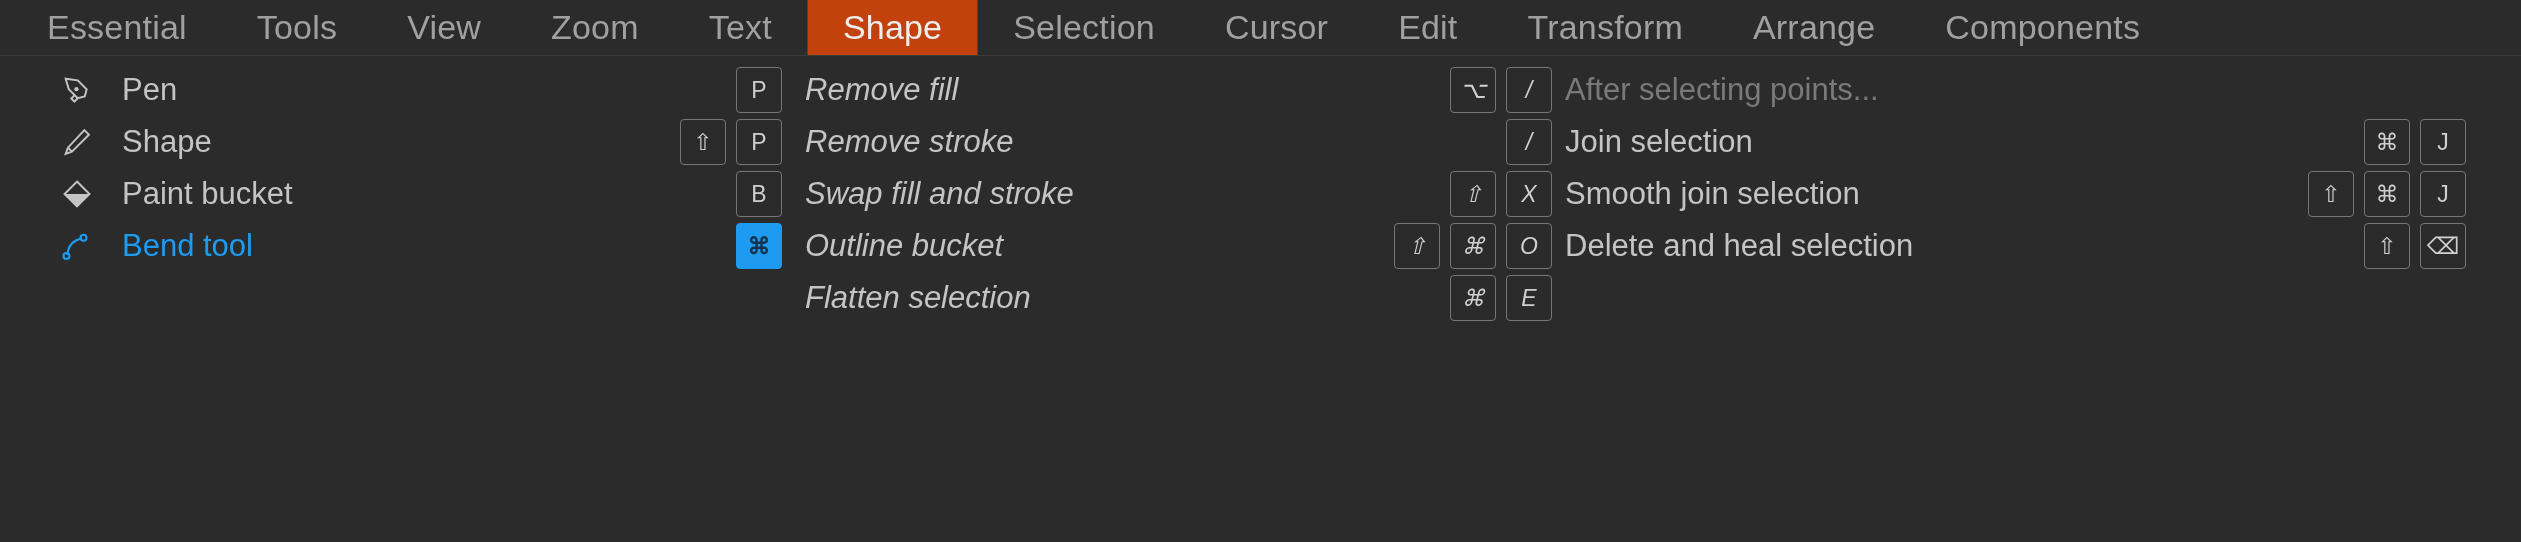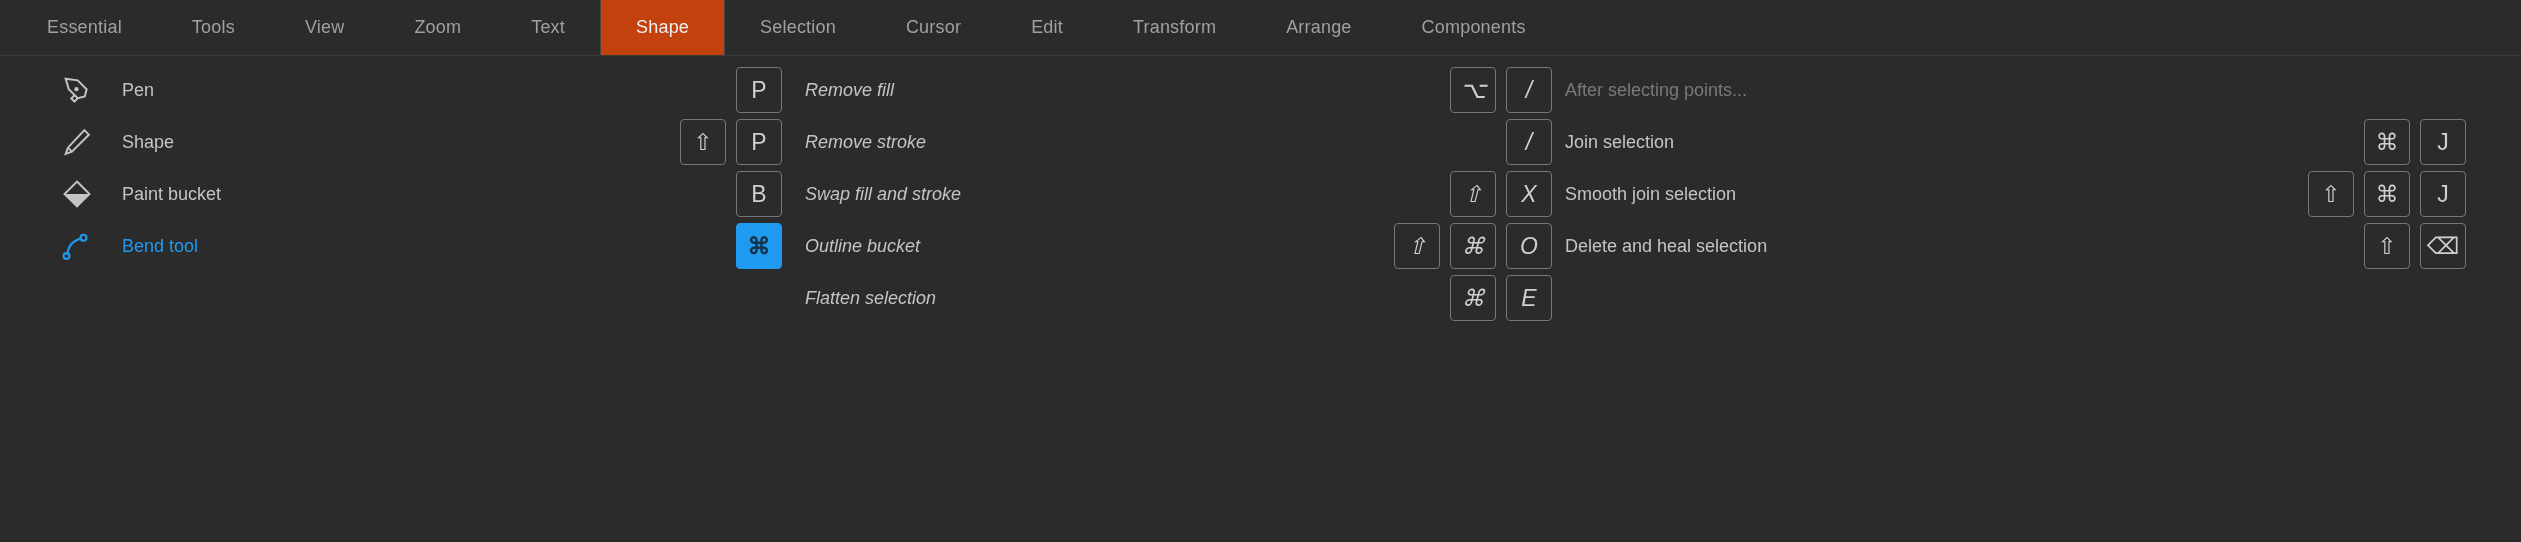--- a/index.html
+++ b/index.html
@@ -31,21 +31,21 @@
     align-items: stretch;
     border-bottom: 1px solid #3a3a3a;
     padding-left: 12px;
     box-sizing: border-box;
   }
   .tab {
     display: flex;
     align-items: center;
     justify-content: center;
     padding: 0 35px;
-    font-size: 18px;
+    font-size: 34px;
     color: #a0a0a0;
     letter-spacing: 0.2px;
     white-space: nowrap;
     box-sizing: border-box;
     background: transparent;
   }
   .tab.active {
     color: #eeeeee;
     background: #c2410c;
     border-left: 1px solid #454545;
@@ -76,21 +76,21 @@
     box-sizing: border-box;
   }
   .row .icon-cell {
     width: 62px;
     display: flex;
     align-items: center;
     justify-content: flex-start;
     flex: none;
   }
   .row .label {
-    font-size: 18px;
+    font-size: 31px;
     color: #c4c4c4;
     white-space: nowrap;
     flex: none;
   }
   .row.section .label {
     color: #7a7a7a;
   }
   .row.highlight .label {
     color: #1e9bf0;
   }

